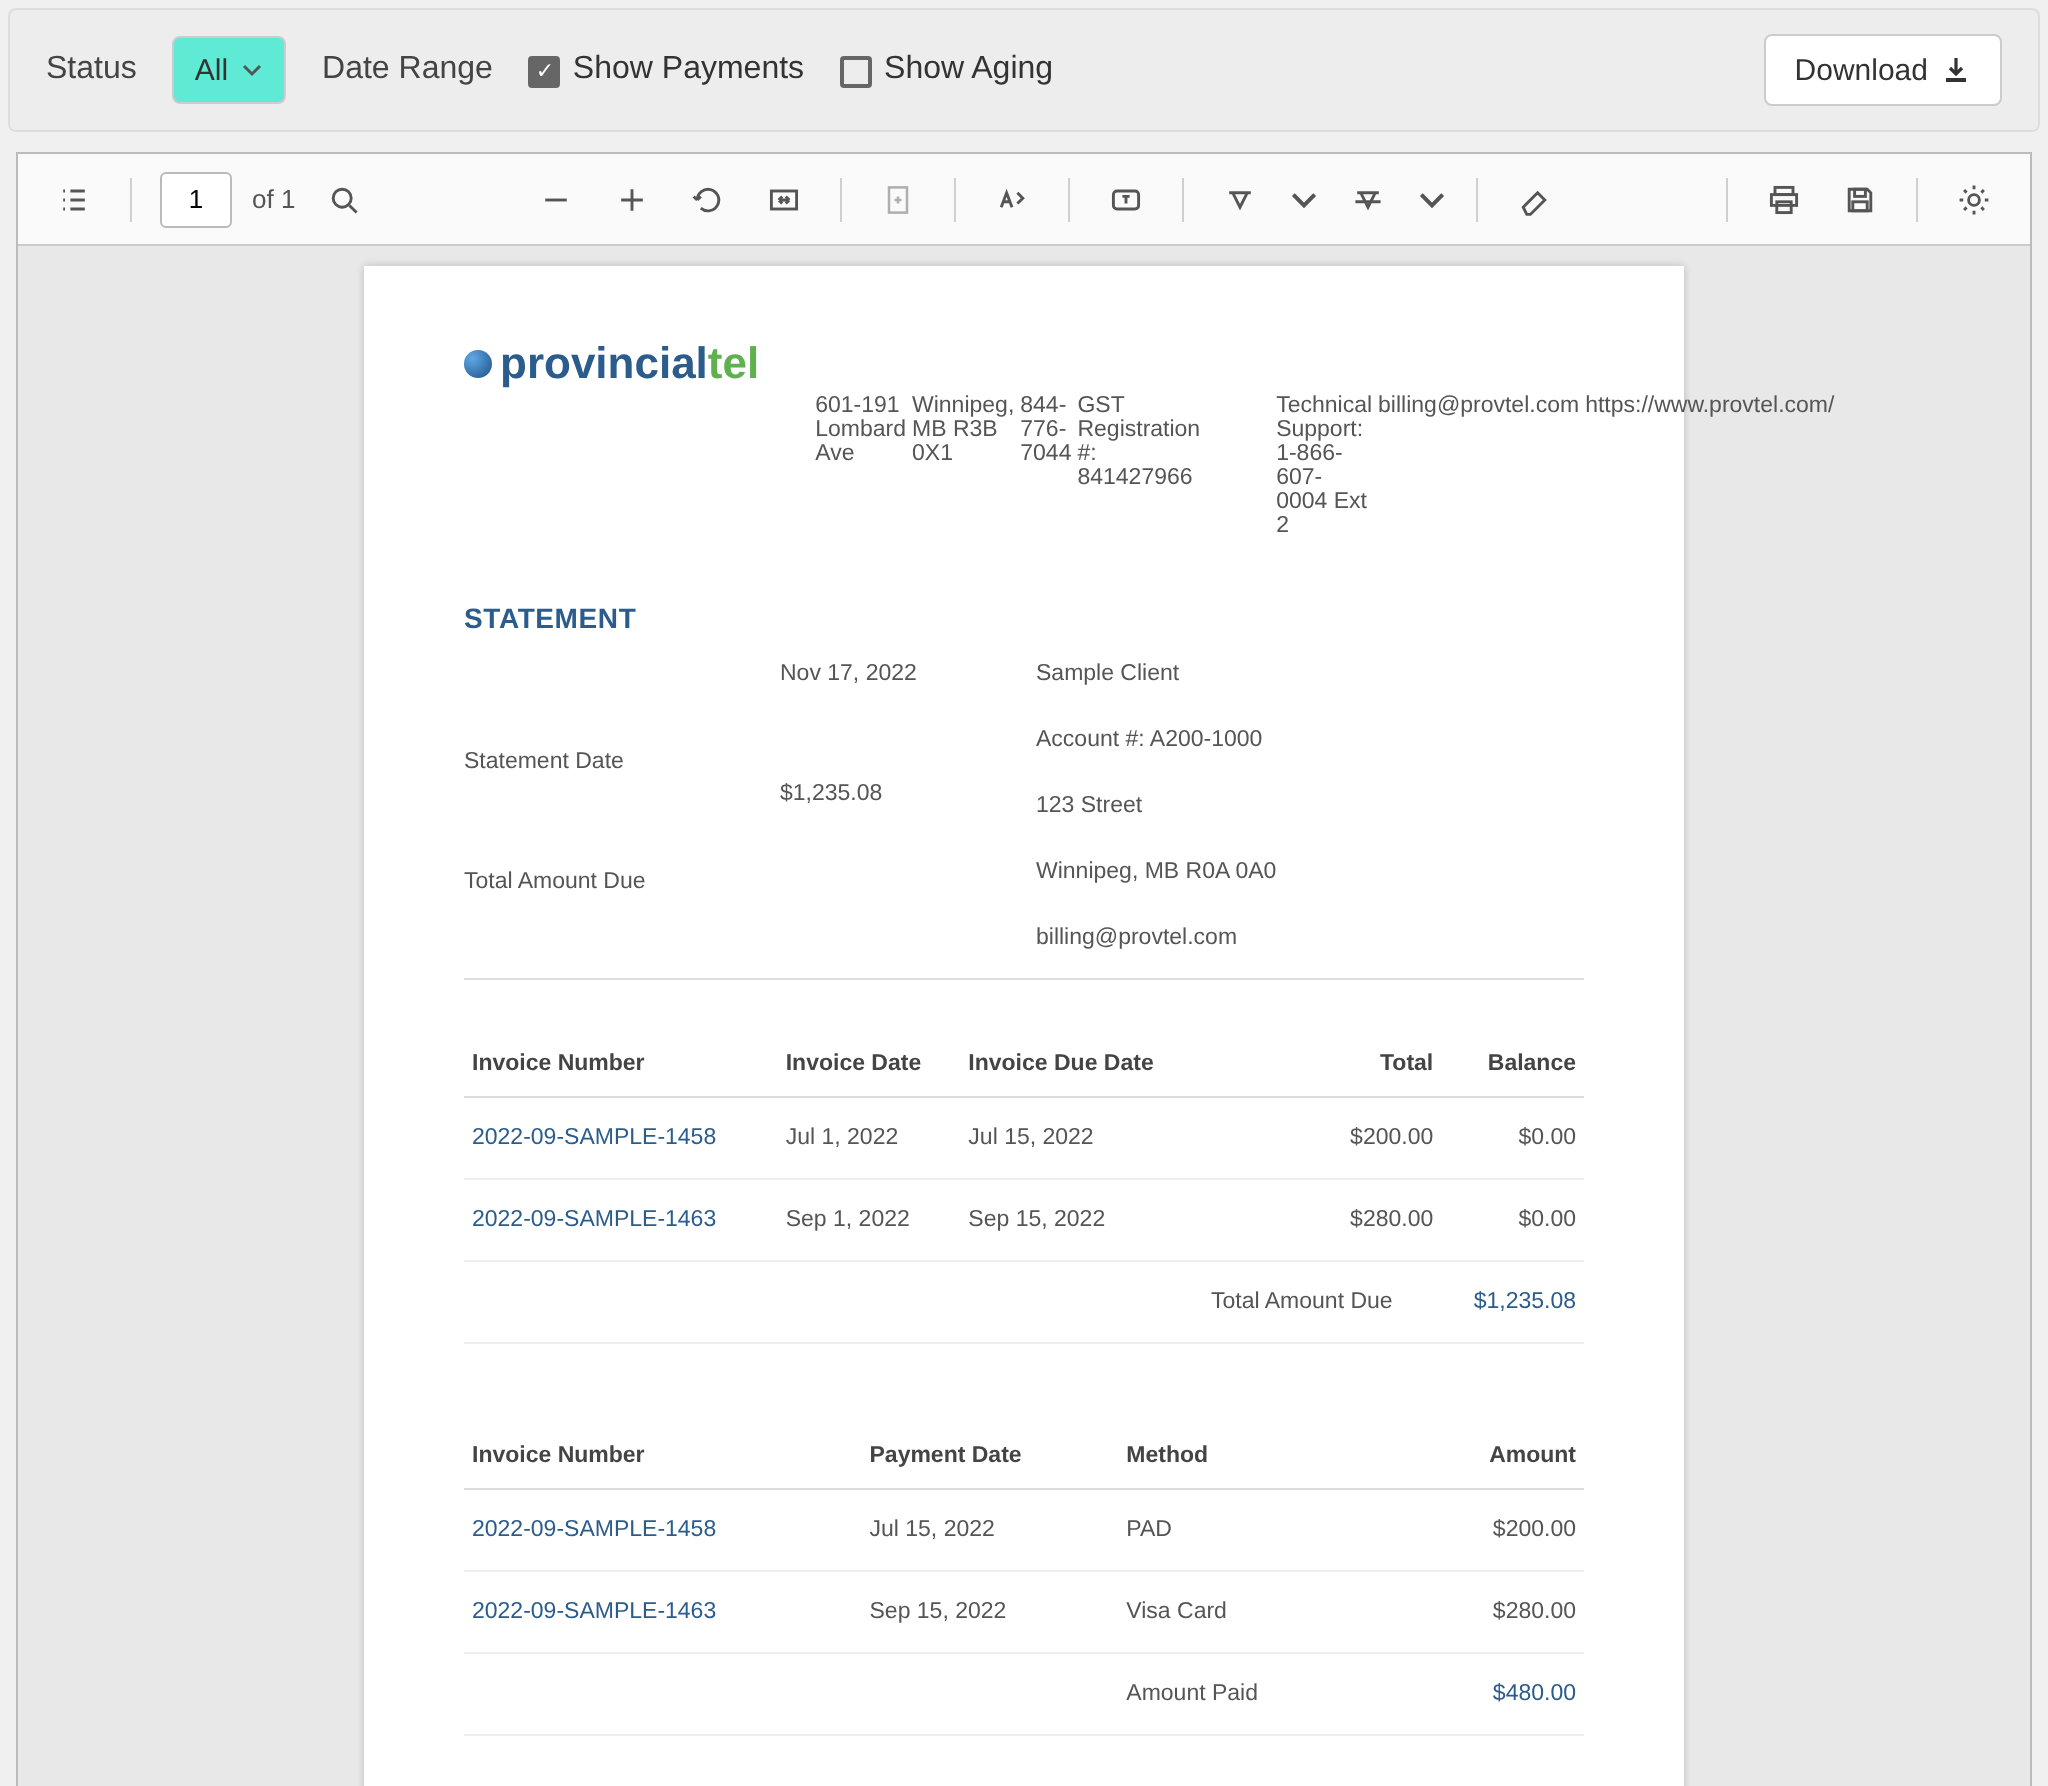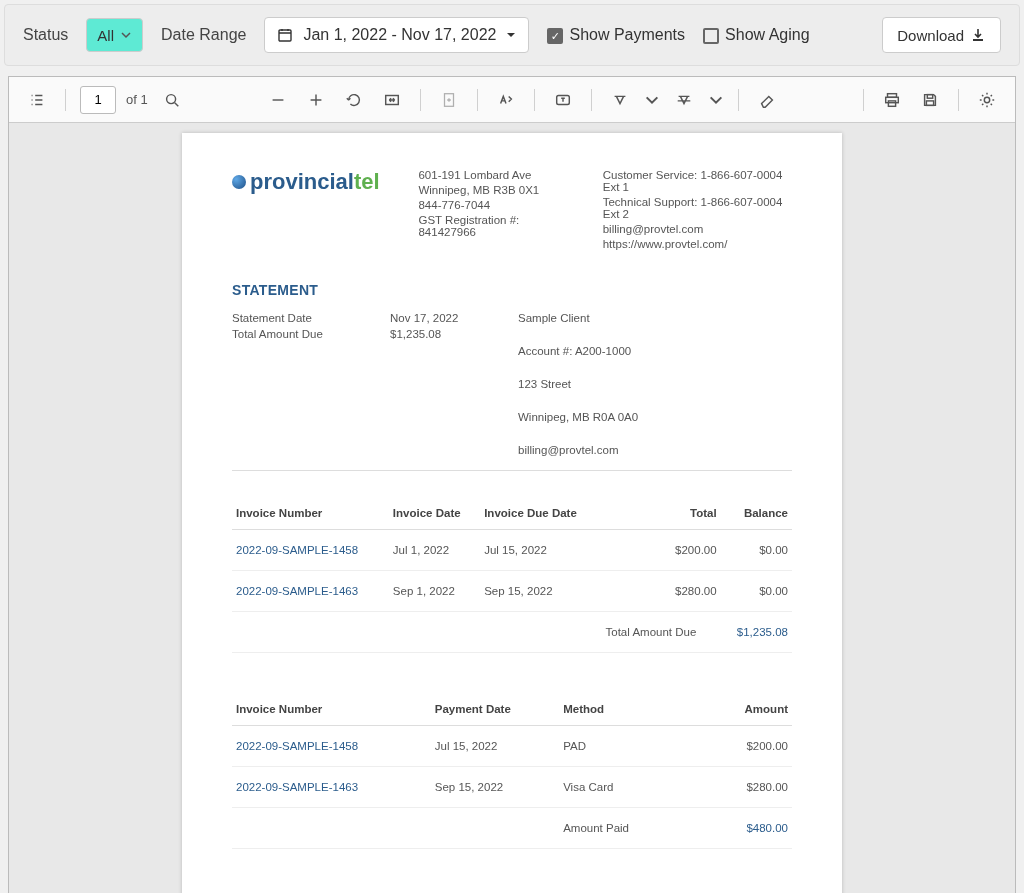--- a/index.html
+++ b/index.html
@@ -112,32 +112,32 @@
     box-shadow:0 0 4px rgba(0,0,0,.2);
     padding:36px 50px;
     font-size:12px;
     color:#555;
   }
   .hdr { display:flex; gap:28px;}
   .logo-word { font-size:22px; font-weight:600; display:flex; align-items:center; gap:4px;}
   .logo-ball { width:14px; height:14px; border-radius:50%; background:radial-gradient(circle at 30% 30%, #5fa8e6, #1e4f87); display:inline-block;}
   .logo-a { color:#2b5c8c; font-weight:700;}
   .logo-b { color:#5fb04f; font-weight:600;}
-  .hdr-col { display:flex; flex-direction:column; gap:3px; font-size:11.5px;}
+  .hdr-col { display:flex; flex-direction:row; gap:3px; font-size:11.5px;margin-top:28px;}
   .stmt-title { color:#2b5c8c; font-size:14px; font-weight:600; margin-top:32px; letter-spacing:.3px;}
   .stmt-grid {
     display:grid;
     grid-template-columns: 140px 110px 1fr;
     gap:4px 18px;
     margin-top:14px;
     padding-bottom:14px;
     border-bottom:1px solid #ddd;
     font-size:11.5px;
   }
-  .stmt-grid .lab { color:#555;}
+  .stmt-grid .lab { color:#555;margin-top:44px;}
   .client-col { display:flex; flex-direction:column; gap:21px;}
   table.tab {
     width:100%;
     border-collapse:collapse;
     margin-top:26px;
     font-size:11.5px;
   }
   table.tab th { text-align:left; padding:10px 4px; font-weight:600; color:#444; border-bottom:1px solid #ddd;}
   table.tab th.num, table.tab td.num { text-align:right;}
   table.tab td { padding:14px 4px; border-bottom:1px solid #eee; color:#555;}
@@ -152,30 +152,20 @@
 <div class="top-panel">
   <span class="lbl">Status</span>
   <div class="select-wrap">
     <span>All</span>
     <svg width="12" height="12" viewBox="0 0 12 12">
         <path d="M2 4l4 4 4-4" fill="none" stroke="#555" stroke-width="1.5"></path>
       </svg>
   </div>
 
   <span class="lbl">Date Range</span>
-  <div class="date-wrap">
-    <svg width="16" height="16" viewBox="0 0 16 16" fill="none" stroke="#333" stroke-width="1.4">
-        <rect x="2" y="3" width="12" height="11" rx="1"></rect>
-        <path d="M2 6h12M5 2v2M11 2v2"></path>
-      </svg>
-    <span>Jan 1, 2022 - Nov 17, 2022</span>
-    <svg width="10" height="10" viewBox="0 0 10 10">
-        <path d="M1 3l4 4 4-4" fill="#333"></path>
-      </svg>
-  </div>
 
   <div class="chk-wrap">
     <span class="chkbox checked"></span>
     <span>Show Payments</span>
   </div>
   <div class="chk-wrap">
     <span class="chkbox"></span>
     <span>Show Aging</span>
   </div>
 
@@ -315,21 +305,20 @@
             <span><span class="logo-a">provincial</span><span class="logo-b">tel</span></span>
           </div>
         </div>
         <div class="hdr-col">
           <span>601-191 Lombard Ave</span>
           <span>Winnipeg, MB R3B 0X1</span>
           <span>844-776-7044</span>
           <span>GST Registration #: 841427966</span>
         </div>
         <div class="hdr-col" style="margin-left:10px">
-          <span>Customer Service: 1-866-607-0004 Ext 1</span>
           <span>Technical Support: 1-866-607-0004 Ext 2</span>
           <span>billing@provtel.com</span>
           <span>https://www.provtel.com/</span>
         </div>
       </div>
 
       <div class="stmt-title">STATEMENT</div>
 
       <div class="stmt-grid">
         <span class="lab">Statement Date</span>

